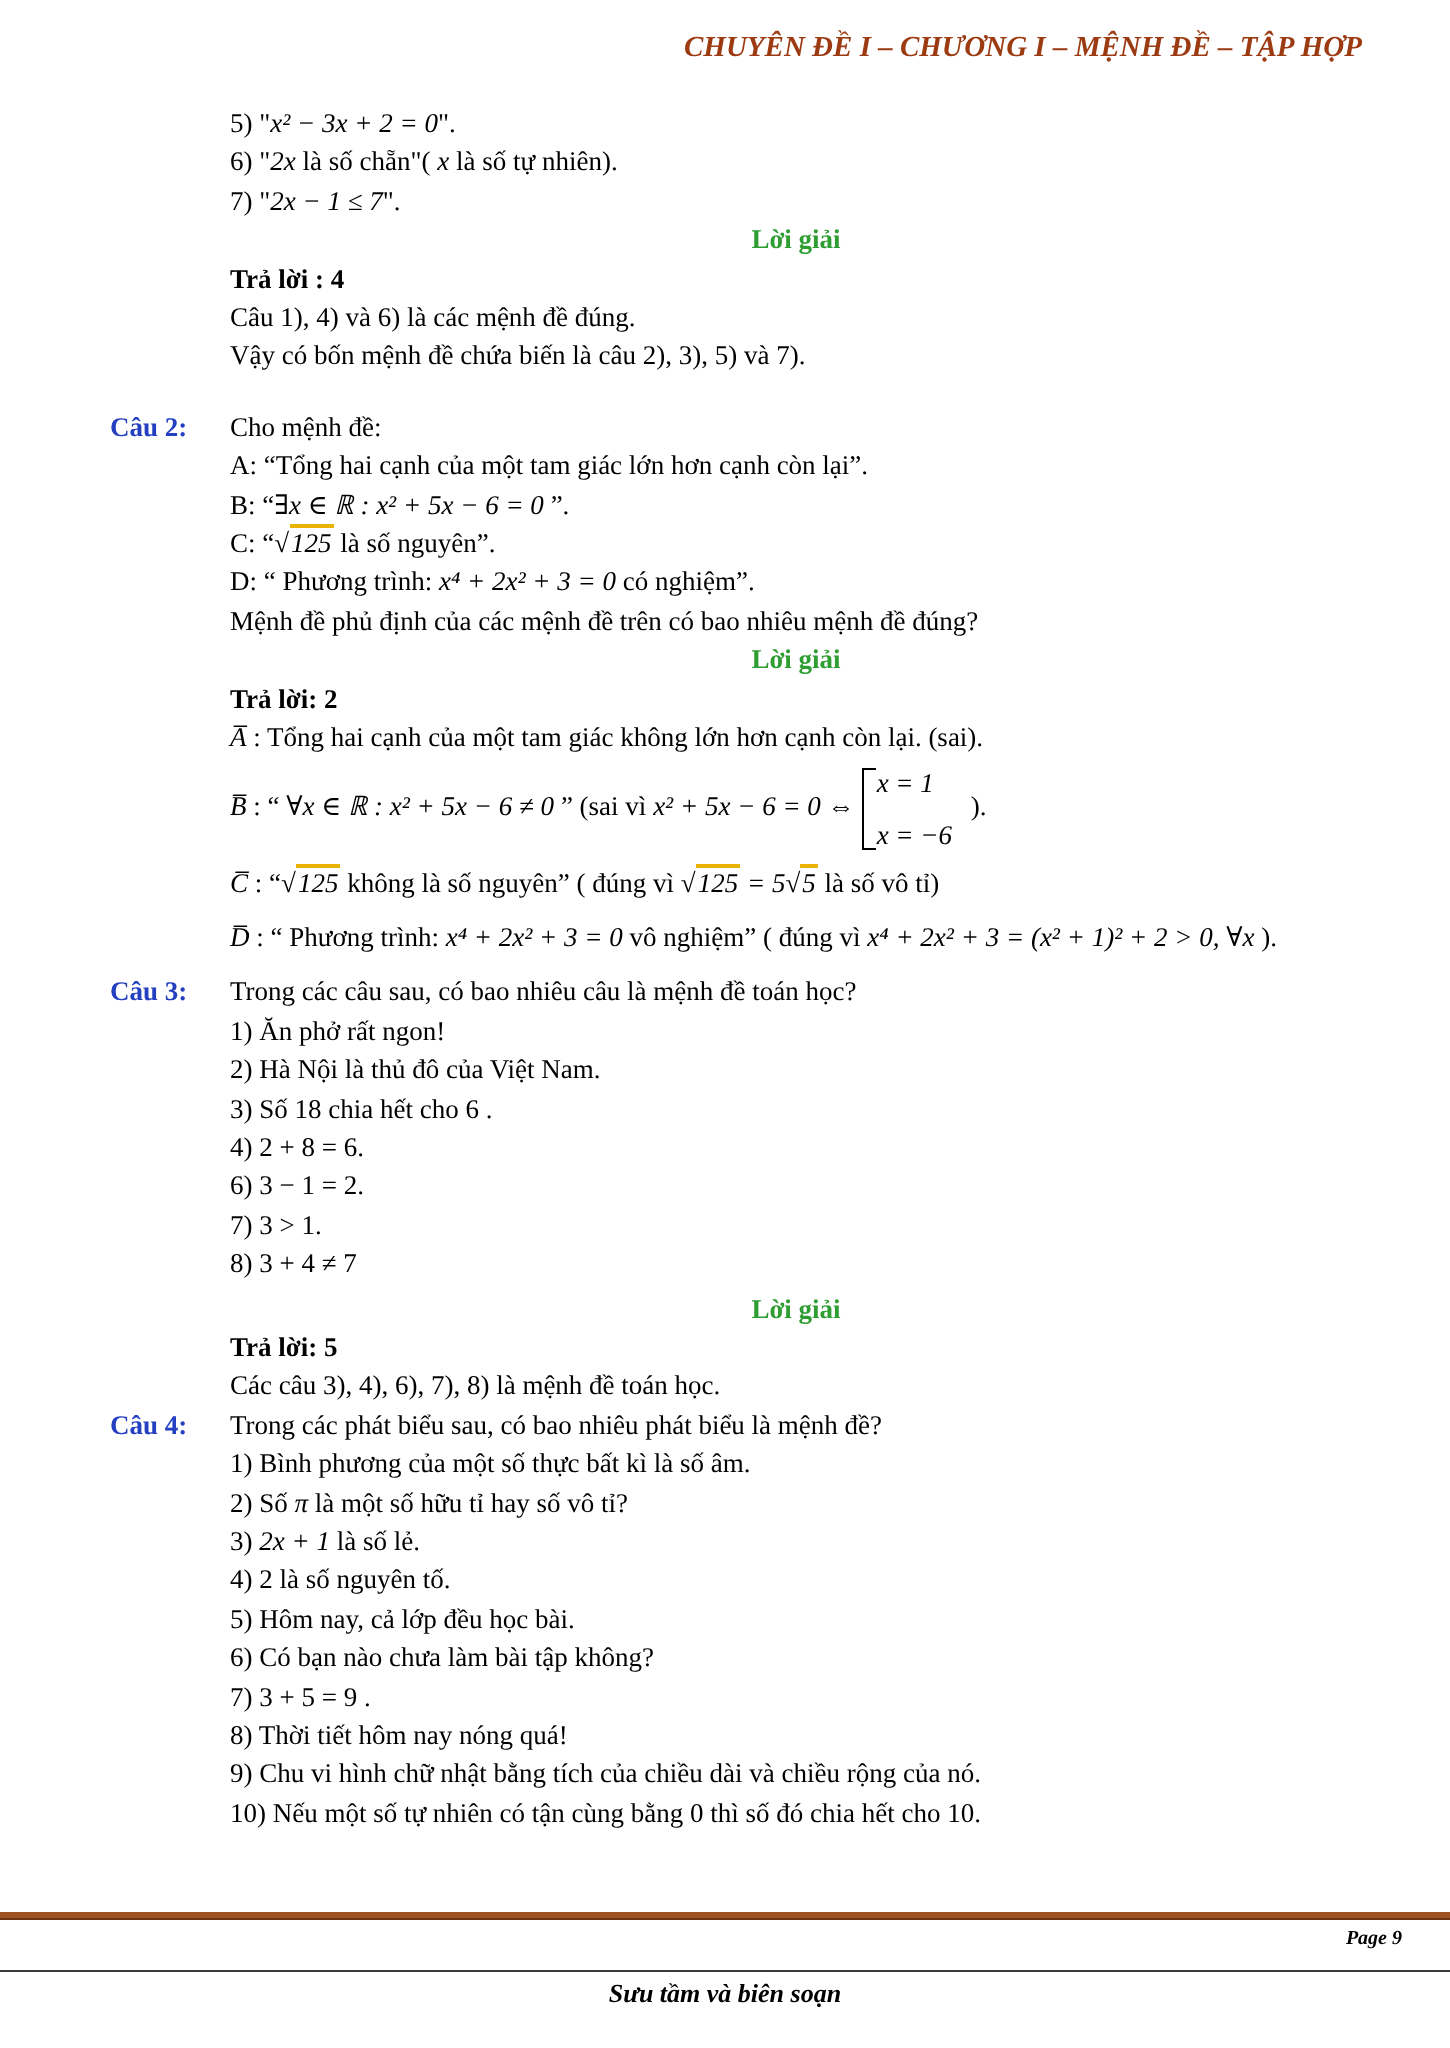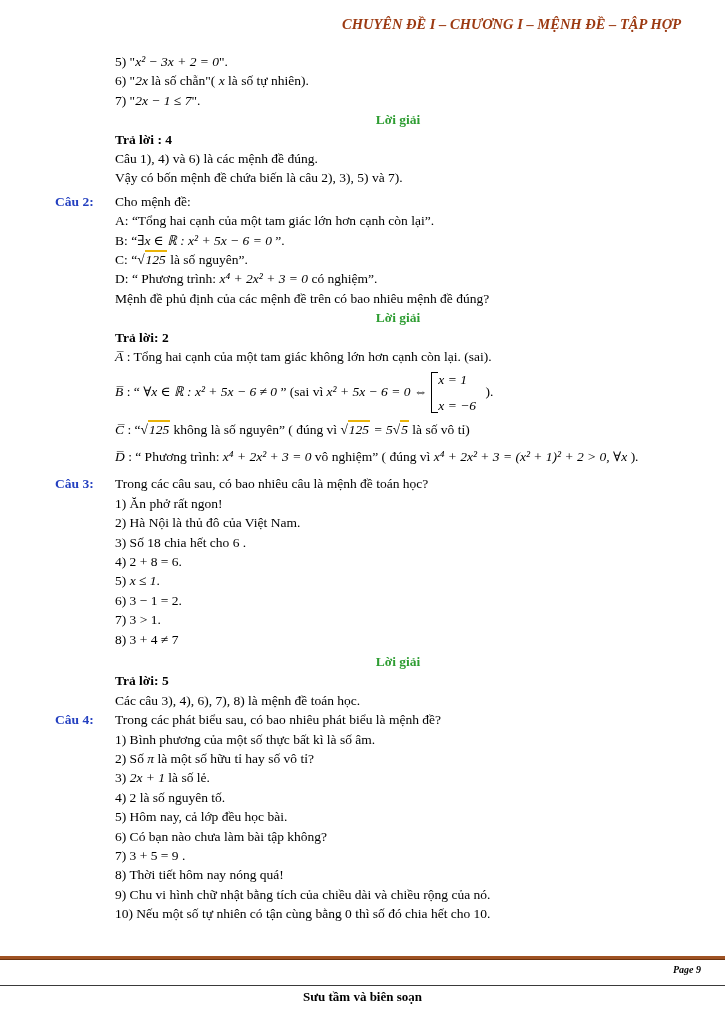--- a/index.html
+++ b/index.html
@@ -65,57 +65,56 @@
     position:absolute; top:964px; right:24px;
     font-weight:bold; font-size:10px;font-style:italic;
   }
   .credit-rule {
     position:absolute; top:985px; left:0; width:725px; height:1px;
     background:#3a3a3a;
   }
   .credit {
     position:absolute; top:989px; left:0; width:725px;
     text-align:center;
-    font-weight:bold; font-size:13px;
+    font-weight:bold; font-style:italic; font-size:13px;
   }
 </style>
 </head>
 <body>
 
 <div class="page">
   <div class="header">CHUYÊN ĐỀ I –  CHƯƠNG I – MỆNH ĐỀ –  TẬP HỢP</div>
   <div class="content">
       <div class="line"><span class="plain">5) "</span><span class="math">x² − 3x + 2 = 0</span><span class="plain">".</span></div>
       <div class="line"><span class="plain">6) "</span><span class="math">2x</span><span class="plain"> là số chẵn"( </span><span class="math">x</span><span class="plain"> là số tự nhiên).</span></div>
       <div class="line"><span class="plain">7) "</span><span class="math">2x − 1 ≤ 7</span><span class="plain">".</span></div>
       <div class="line center solution"><span class="plain">Lời giải</span></div>
       <div class="line answer"><span class="plain">Trả lời : 4</span></div>
       <div class="line"><span class="plain">Câu 1), 4) và 6) là các mệnh đề đúng.</span></div>
       <div class="line"><span class="plain">Vậy có bốn mệnh đề chứa biến là câu 2), 3), 5) và 7).</span></div>
-      <div class="line" style="margin-top: 4px;"><span class="mlabel">Câu 2:</span><span class="plain">Cho mệnh đề:</span></div>
+      <div class="line" style="margin-top: 16px;"><span class="mlabel">Câu 2:</span><span class="plain">Cho mệnh đề:</span></div>
       <div class="line"><span class="plain">A: “Tổng hai cạnh của một tam giác lớn hơn cạnh còn lại”.</span></div>
       <div class="line"><span class="plain">B: “</span><span class="math">∃x ∈ ℝ : x² + 5x − 6 = 0</span><span class="plain"> ”.</span></div>
       <div class="line"><span class="plain">C: “</span><span class="math"><span class="sqrt-rad">√</span><span class="sqrt-inner">125</span></span><span class="plain"> là số nguyên”.</span></div>
       <div class="line"><span class="plain">D: “ Phương trình: </span><span class="math">x⁴ + 2x² + 3 = 0</span><span class="plain"> có nghiệm”.</span></div>
       <div class="line"><span class="plain">Mệnh đề phủ định của các mệnh đề trên có bao nhiêu mệnh đề đúng?</span></div>
       <div class="line center solution"><span class="plain">Lời giải</span></div>
       <div class="line answer"><span class="plain">Trả lời: 2</span></div>
       <div class="line" style="margin-top: 0;"><span class="math">A̅</span><span class="plain"> : Tổng hai cạnh của một tam giác không lớn hơn cạnh còn lại. (sai).</span></div>
       <div class="line" style="margin-top: 4px;"><span class="math">B̅</span><span class="plain"> : “ </span><span class="math">∀x ∈ ℝ : x² + 5x − 6 ≠ 0</span><span class="plain"> ” (sai vì </span><span class="math">x² + 5x − 6 = 0 ⇔</span><span class="cases">
           <span>x = 1</span>
           <span>x = −6</span>
         </span><span class="plain"> ).</span></div>
       <div class="line" style="margin-top: 6px;"><span class="math">C̅</span><span class="plain"> : “</span><span class="math"><span class="sqrt-rad">√</span><span class="sqrt-inner">125</span></span><span class="plain"> không là số nguyên” ( đúng vì </span><span class="math"><span class="sqrt-rad">√</span><span class="sqrt-inner">125</span></span><span class="math"> = 5</span><span class="math"><span class="sqrt-rad">√</span><span class="sqrt-inner">5</span></span><span class="plain"> là số vô tỉ)</span></div>
       <div class="line" style="margin-top: 8px;"><span class="math">D̅</span><span class="plain"> : “ Phương trình: </span><span class="math">x⁴ + 2x² + 3 = 0</span><span class="plain"> vô nghiệm” ( đúng vì </span><span class="math">x⁴ + 2x² + 3 = (x² + 1)² + 2 &gt; 0, ∀x</span><span class="plain"> ).</span></div>
       <div class="line" style="margin-top: 8px;"><span class="mlabel">Câu 3:</span><span class="plain">Trong các câu sau, có bao nhiêu câu là mệnh đề toán học?</span></div>
       <div class="line"><span class="plain">1) Ăn phở rất ngon!</span></div>
       <div class="line"><span class="plain">2) Hà Nội là thủ đô của Việt Nam.</span></div>
       <div class="line"><span class="plain">3) Số 18 chia hết cho 6 .</span></div>
       <div class="line"><span class="plain">4) 2 + 8 = 6.</span></div>
-      <div class="line"><span class="plain">5) </span><span class="math">x ≤ 1</span><span class="plain">.</span></div>
       <div class="line"><span class="plain">6) 3 − 1 = 2.</span></div>
       <div class="line"><span class="plain">7) 3 &gt; 1.</span></div>
       <div class="line"><span class="plain">8) 3 + 4 ≠ 7</span></div>
       <div class="line center solution" style="margin-top: 3px;"><span class="plain">Lời giải</span></div>
       <div class="line answer"><span class="plain">Trả lời: 5</span></div>
       <div class="line"><span class="plain">Các câu 3), 4), 6), 7), 8) là mệnh đề toán học.</span></div>
       <div class="line"><span class="mlabel">Câu 4:</span><span class="plain">Trong các phát biểu sau, có bao nhiêu phát biểu là mệnh đề?</span></div>
       <div class="line"><span class="plain">1) Bình phương của một số thực bất kì là số âm.</span></div>
       <div class="line"><span class="plain">2) Số </span><span class="math">π</span><span class="plain"> là một số hữu tỉ hay số vô tỉ?</span></div>
       <div class="line"><span class="plain">3) </span><span class="math">2x + 1</span><span class="plain"> là số lẻ.</span></div>

